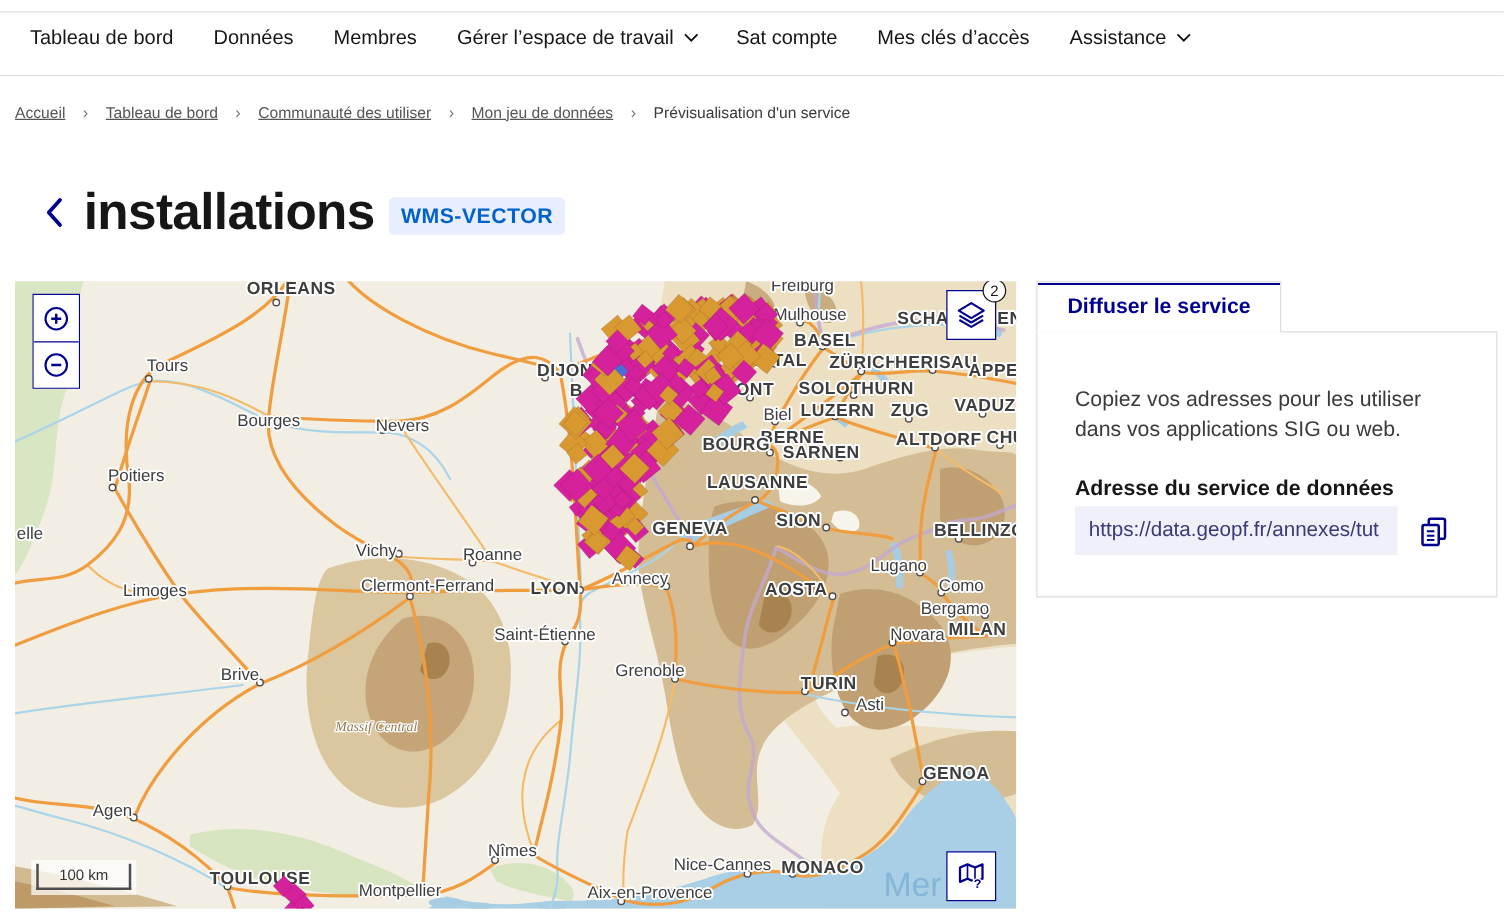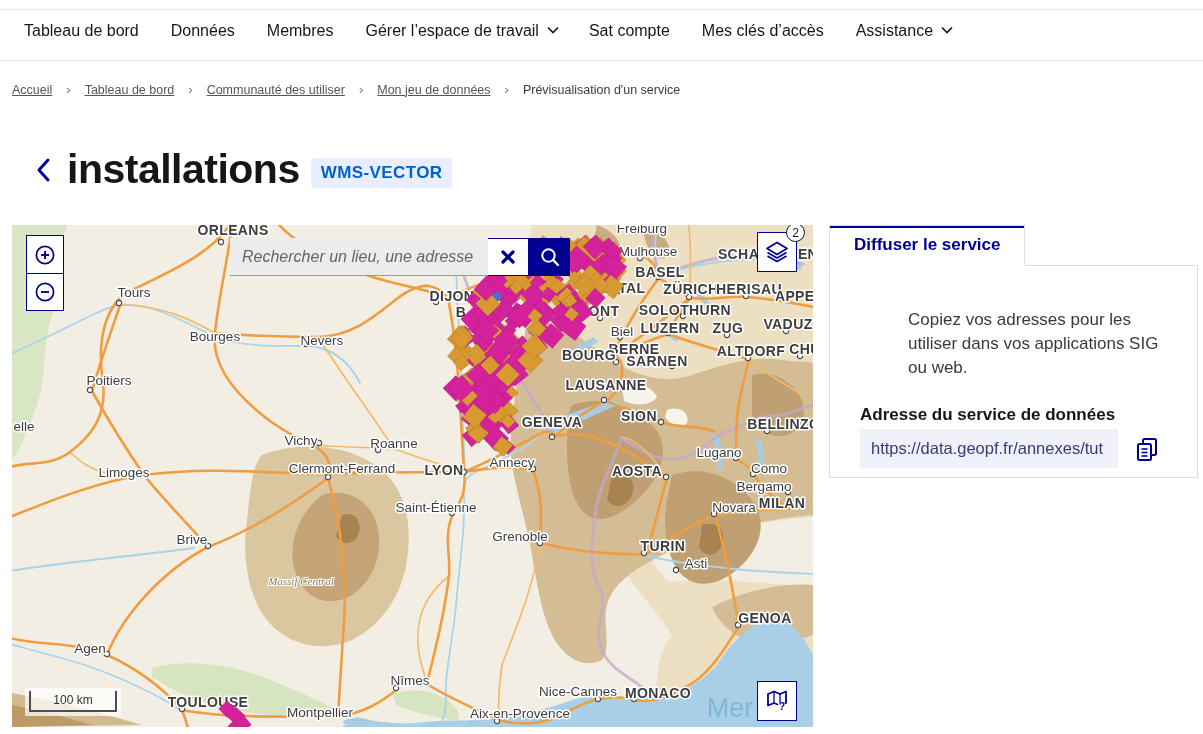--- a/index.html
+++ b/index.html
@@ -47,35 +47,35 @@
                display:flex; align-items:center; justify-content:center; cursor:pointer; }
   .search-btn { width:41px; height:38px; background:#000091; border:none;
                 display:flex; align-items:center; justify-content:center; cursor:pointer; }
 
   .layers-btn { position:absolute; left:745px; top:7px; width:40px; height:40px; background:#fff;
                 border:1px solid #000091; display:flex; align-items:center; justify-content:center; cursor:pointer; }
   .layers-badge { position:absolute; left:774px; top:-2px; width:19px; height:19px; border-radius:50%;
                   background:#fff; border:1px solid #161616; font-size:12px; color:#161616;
                   display:flex; align-items:center; justify-content:center; }
 
-  .scalebar { position:absolute; left:13px; top:463px; width:96px; padding:3px 4px 4px 4px;
+  .scalebar { position:absolute; left:13px; top:463px; width:84px; padding:3px 4px 4px 4px;
               background:rgba(255,255,255,.72); }
   .scale-inner { border-left:2px solid #4d4d4d; border-right:2px solid #4d4d4d; border-bottom:2px solid #4d4d4d;
                  text-align:center; font-size:12px; color:#333; padding:2px 0 3px 0; }
 
   .attrib-btn { position:absolute; left:745px; top:456px; width:40px; height:40px; background:#fff;
                 border:1px solid #000091; display:flex; align-items:center; justify-content:center; cursor:pointer; }
 
   
   .right-col { width:369px; margin-left:16px; }
   .tab { display:inline-block; padding:9px 24px 10px 24px; background:#fff;
          border:1px solid #ddd; border-bottom:1px solid #fff; box-shadow:inset 0 2px 0 #000091;
          color:#000091; font-size:17px; font-weight:700; position:relative; z-index:2; cursor:pointer; }
   .panel-box { border:1px solid #ddd; margin-top:-1px; height:213px; padding:42px 30px 0 30px; background:#fff; }
-  .panel-intro { font-size:17px; line-height:1.42; color:#3a3a3a;margin-left:48px; }
+  .panel-intro { font-size:17px; line-height:1.42; color:#3a3a3a; }
   .panel-label { margin-top:25px; font-size:17px; font-weight:700; color:#161616; }
   .addr-row { margin-top:4px; display:flex; align-items:center; }
   .addr-input { width:258px; height:39px; background:#f0f0fa; border:none; padding:0 11px;
                 font-size:16.5px; color:#3a3a78; font-family:"Liberation Sans", sans-serif; }
   .copy-btn { margin-left:16px; width:26px; height:26px; background:none; border:none; cursor:pointer;
               display:flex; align-items:center; justify-content:center; }
 
   
   text.lbl { fill:#3d3d3d; paint-order:stroke; stroke:#ffffff; stroke-width:3px; stroke-linejoin:round; }
   text.cap { font:600 14px "Liberation Sans", sans-serif; letter-spacing:.4px; }
@@ -658,35 +658,20 @@
         </svg>
       </button>
       <button class="zoom-btn">
         <svg width="24" height="24" viewBox="0 0 24 24">
           <circle cx="12" cy="12" r="8.6" fill="none" stroke="#000091" stroke-width="1.7"></circle>
           <line x1="8" y1="12" x2="16" y2="12" stroke="#000091" stroke-width="1.9"></line>
         </svg>
       </button>
     </div>
 
-    <div class="searchbar">
-      <input class="search-input" type="text" placeholder="Rechercher un lieu, une adresse" style="">
-      <button class="clear-btn">
-        <svg width="18" height="18" viewBox="0 0 18 18">
-          <line x1="4" y1="4" x2="14" y2="14" stroke="#000091" stroke-width="3.2" stroke-linecap="round"></line>
-          <line x1="14" y1="4" x2="4" y2="14" stroke="#000091" stroke-width="3.2" stroke-linecap="round"></line>
-        </svg>
-      </button>
-      <button class="search-btn">
-        <svg width="22" height="22" viewBox="0 0 22 22">
-          <circle cx="9.5" cy="9.5" r="6.2" fill="none" stroke="#ffffff" stroke-width="2"></circle>
-          <line x1="14.2" y1="14.2" x2="19" y2="19" stroke="#ffffff" stroke-width="2.4" stroke-linecap="round"></line>
-        </svg>
-      </button>
-    </div>
 
     <button class="layers-btn">
       <svg width="26" height="26" viewBox="0 0 26 26">
         <path d="M13,3.5 L23,9.5 L13,15.5 L3,9.5 Z" fill="none" stroke="#000091" stroke-width="1.7" stroke-linejoin="round"></path>
         <path d="M3.5,13.5 L13,19 L22.5,13.5" fill="none" stroke="#000091" stroke-width="1.7" stroke-linejoin="round"></path>
         <path d="M3.5,17 L13,22.5 L22.5,17" fill="none" stroke="#000091" stroke-width="1.7" stroke-linejoin="round"></path>
       </svg>
     </button>
     <span class="layers-badge">2</span>
 

